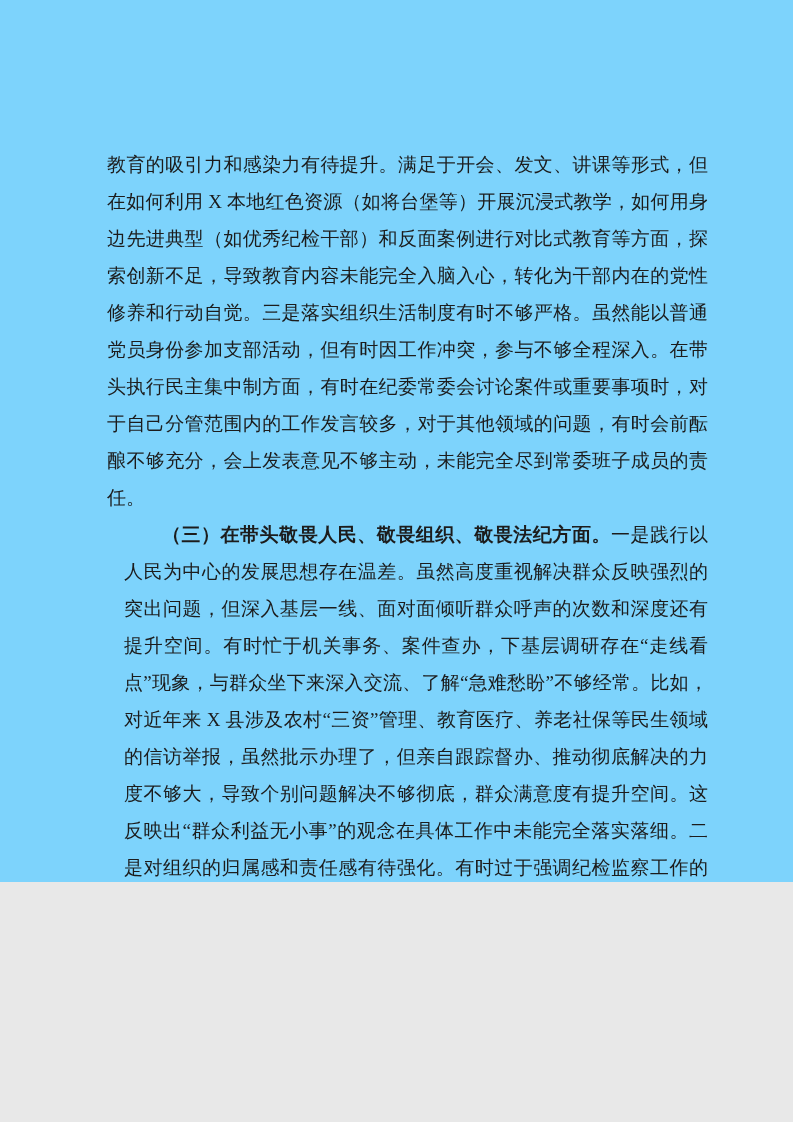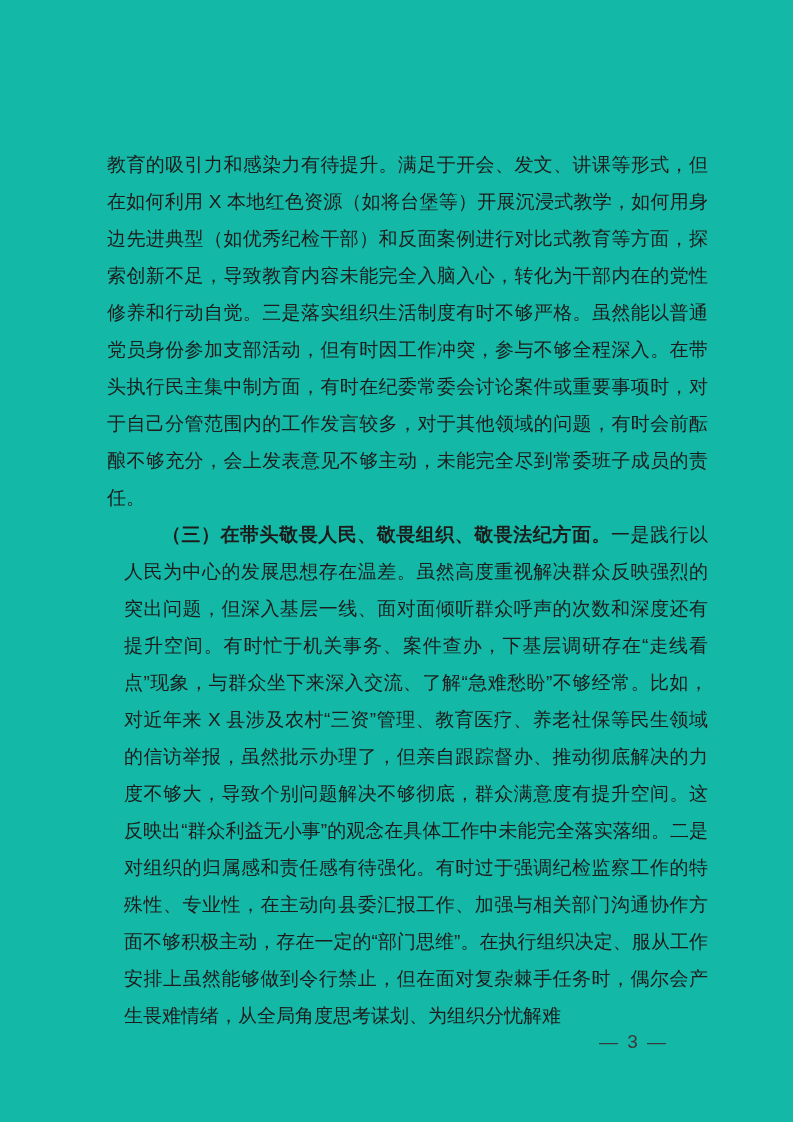--- a/index.html
+++ b/index.html
@@ -3,24 +3,24 @@
 <meta charset="utf-8">
 <style>
   html, body {
     margin: 0;
     padding: 0;
     background: #e8e8e8;
   }
   .page {
     position: relative;
     width: 793px;
-    height: 1122px;
-    background: #14b8a6;
+    height: 882px;
+    background: #7dd3fc;
     overflow: hidden;
-    font-family: Liberation Sans, sans-serif;
+    font-family: Liberation Serif, serif;
     color: #1c1c1c;
   }
   .content {
     position: absolute;
     left: 107px;
     top: 146px;
     width: 601px;
   }
   .para {
     margin: 0;

